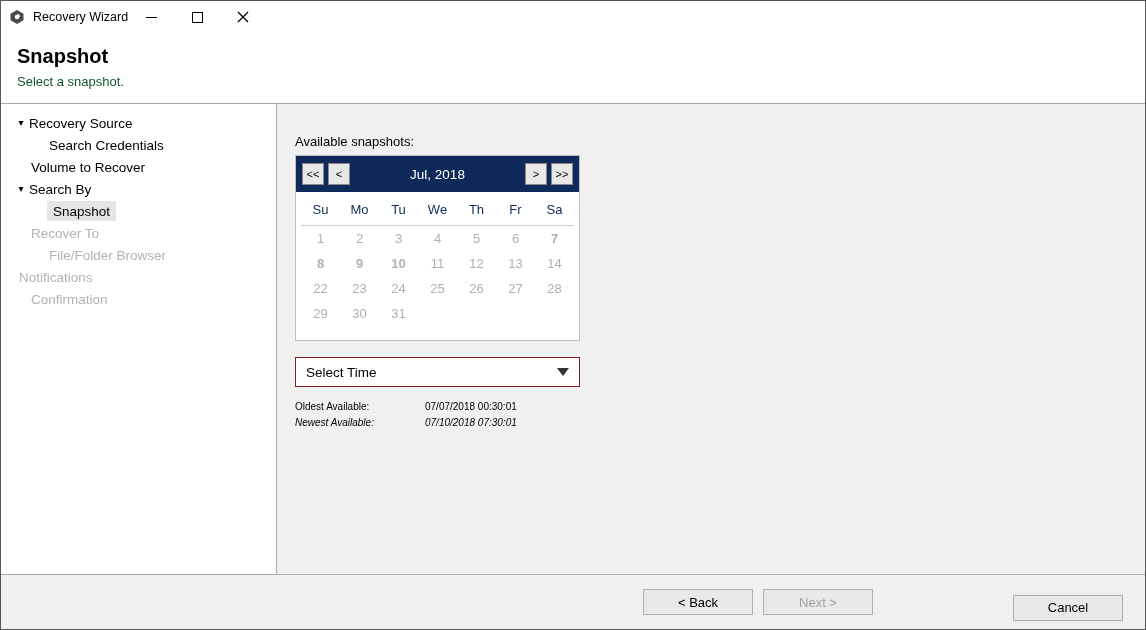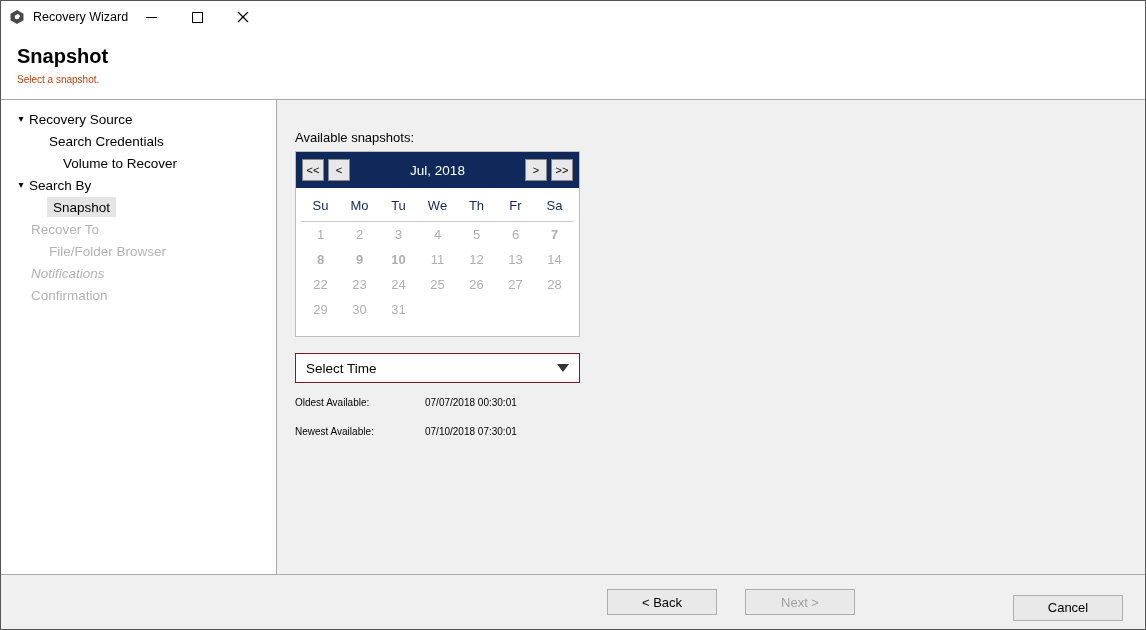--- a/index.html
+++ b/index.html
@@ -5,21 +5,21 @@
   * { box-sizing: border-box; margin: 0; padding: 0; font-family: "Segoe UI", Tahoma, sans-serif; }
   html, body { width: 1146px; height: 630px; overflow: hidden; background: #fff; }
   .window { width: 1146px; height: 630px; border: 1px solid #555; display: flex; flex-direction: column; background: #fff; }
   .titlebar { height: 32px; display: flex; align-items: center; justify-content: flex-start; padding: 0 0 0 8px; background: #fff; }
   .title-left { display: flex; align-items: center; gap: 8px; font-size: 12.5px; color: #000; }
   .app-icon { width: 16px; height: 16px; }
   .win-controls { display: flex; height: 100%; }
   .win-btn { width: 46px; height: 32px; display: flex; align-items: center; justify-content: center; font-size: 14px; color: #000; background: #fff; border:none; }
   .header { padding: 12px 16px 14px 16px; border-bottom: none; }
   .header h1 { font-weight: 700; font-size: 20px; color:#000; }
-  .header p { margin-top: 6px; font-size: 10px; color:#c2410c; }
+  .header p { margin-top: 6px; font-size: 13px; color:#14532d; }
   .body { flex: 1; display: flex; border-top: 1px solid #aaa; border-bottom: 1px solid #aaa; background:#f0f0f0; }
   .sidebar { width: 276px; background: #fff; padding: 8px 0 0 0; font-size: 13.5px; border-right: 1px solid #aaa; }
   .side-row { display:flex; align-items:center; height:22px; padding-left:14px; cursor:default;}
   .caret { width:12px; display:inline-block; text-align:center; font-size:10px; transform: translateY(-1px);}
   .side-label { padding-left:2px; }
   .indent1 { padding-left: 48px; }
   .selected { position:relative; }
   .selected .hl { position:absolute; left:46px; top:1px; height:20px; background:#e5e5e5; padding:0 6px; display:flex; align-items:center;}
   .disabled { color:#b3b3b3; }
   .content { flex:1; padding: 30px 18px; color:#000; font-size:13px; }
@@ -28,23 +28,23 @@
   .nav-group { display:flex; gap:4px;}
   .nav-btn { width:22px; height:22px; background:#e8e8e8; border:1px solid #888; font-size:11px; display:flex; align-items:center; justify-content:center; color:#000; cursor:pointer;}
   .month-label { color:#fff; font-size:13.5px;}
   table.cal { width: calc(100% - 10px); margin:4px 5px 14px 5px; border-collapse: collapse; font-size:13px;}
   table.cal th { font-weight:400; padding:6px 0 8px 0; text-align:center; color:#0f2a5a; border-bottom:1px solid #ccc;}
   table.cal td { text-align:center; padding:5px 0; color:#b0b0b0; width:14.28%; cursor:pointer;}
   td.avail { color:#000; font-weight:600;}
   .time-select { width:285px; height:30px; border:1px solid #7f1d1d; background:#fff; margin-top:16px; display:flex; align-items:center; justify-content:space-between; padding:0 10px; font-size:13.5px; cursor:pointer;}
   .tri-down { width:0; height:0; border-left:6px solid transparent; border-right:6px solid transparent; border-top:8px solid #333;}
   .info-row { margin-top:14px; font-size:10px; display:flex; gap:10px;}
-  .info-row + .info-row { margin-top:18px;}
+  .info-row + .info-row { margin-top:5px;font-style:italic;}
   .info-label { width:120px; }
-  .footer { height:54px; background:#f0f0f0; display:flex; align-items:center; justify-content:flex-end; padding:0 22px; gap:28px;}
+  .footer { height:54px; background:#f0f0f0; display:flex; align-items:center; justify-content:flex-end; padding:0 22px; gap:10px;}
   .btn { width:110px; height:26px; border:1px solid #adadad; background:#e9e9e9; font-size:13px; color:#000; display:flex; align-items:center; justify-content:center; cursor:pointer;}
   .btn.disabled { color:#a0a0a0; cursor:default;}
   .btn.cancel { margin-left:130px;margin-top:11px;}
 </style>
 </head>
 <body>
 
 <div class="window">
   <div class="titlebar">
     <div class="title-left">
@@ -82,37 +82,37 @@
 
   <div class="body">
     <div class="sidebar">
       <div class="side-row">
         <span class="caret">▾</span>
         <span class="side-label">Recovery Source</span>
       </div>
       <div class="side-row indent1">
         <span>Search Credentials</span>
       </div>
-      <div class="side-row" style="padding-left:30px;margin-left:32px;">
+      <div class="side-row" style="padding-left:30px;">
         <span>Volume to Recover</span>
       </div>
       <div class="side-row">
         <span class="caret">▾</span>
         <span class="side-label">Search By</span>
       </div>
       <div class="side-row selected">
         <span class="hl">Snapshot</span>
       </div>
       <div class="side-row disabled" style="padding-left:30px;">
         <span>Recover To</span>
       </div>
       <div class="side-row indent1 disabled">
         <span>File/Folder Browser</span>
       </div>
-      <div class="side-row disabled" style="padding-left:30px;font-style:italic;">
+      <div class="side-row disabled" style="padding-left:18px;">
         <span>Notifications</span>
       </div>
       <div class="side-row disabled" style="padding-left:30px;">
         <span>Confirmation</span>
       </div>
     </div>
 
     <div class="content">
       <div>Available snapshots:</div>
 

